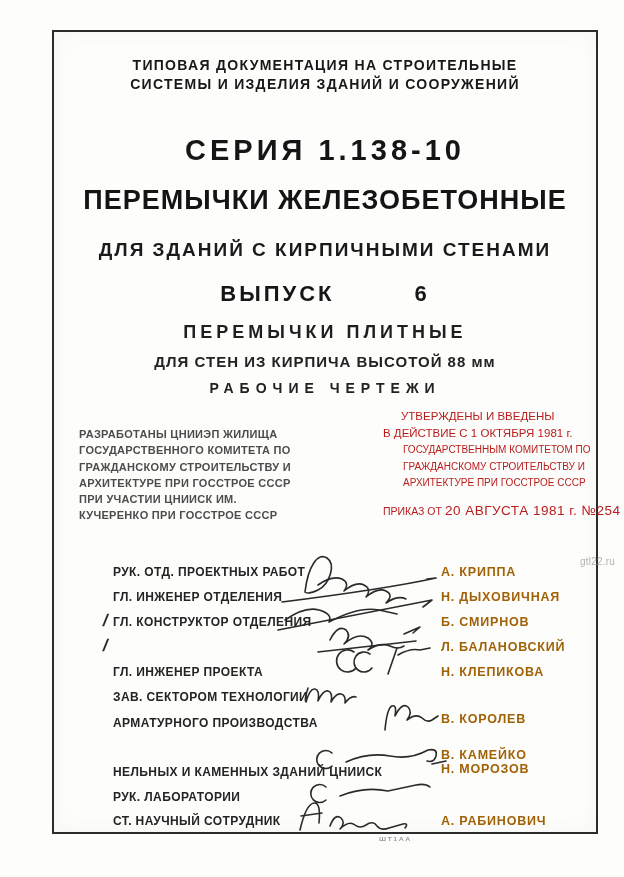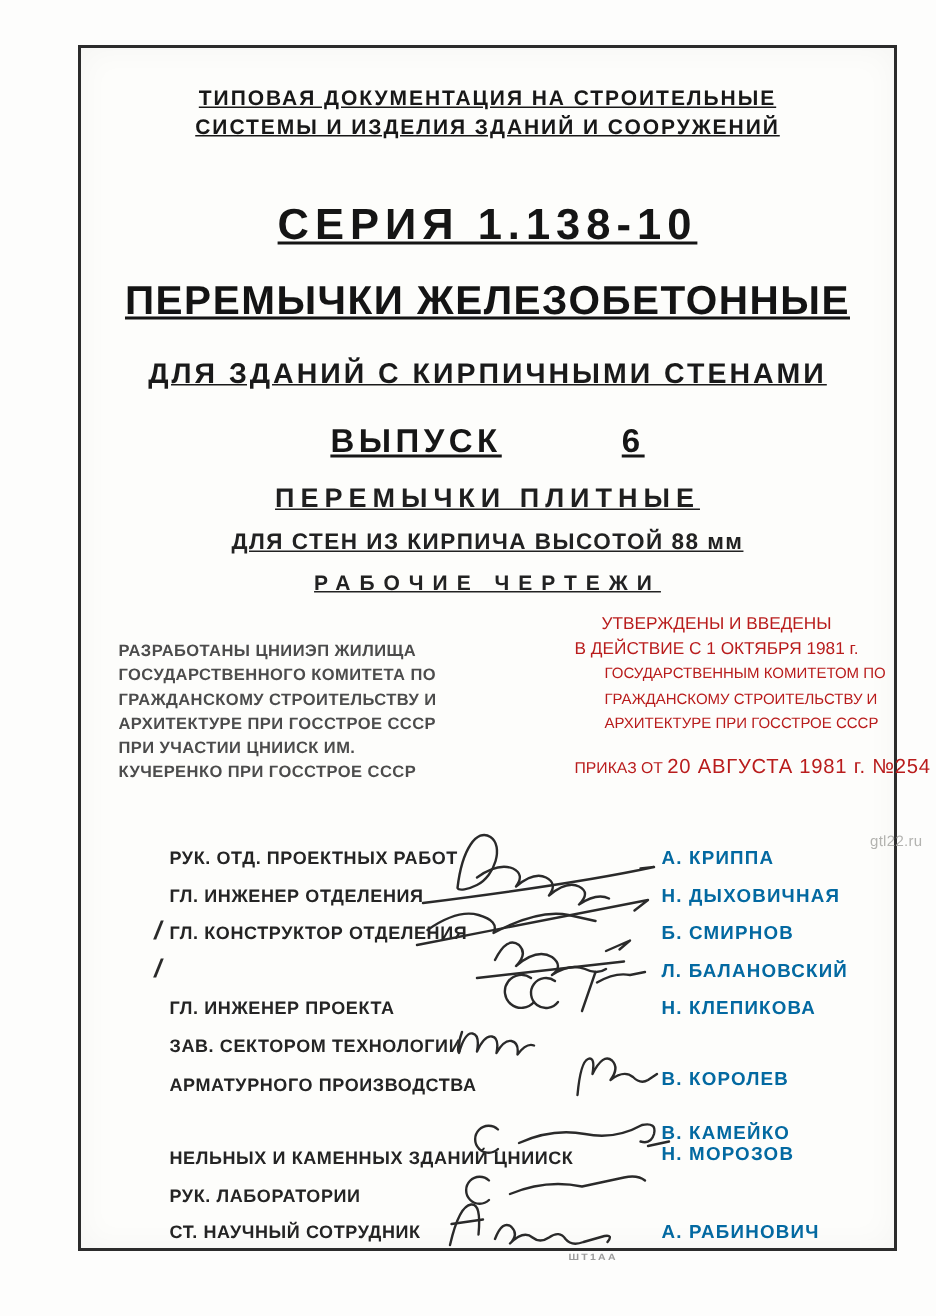--- a/index.html
+++ b/index.html
@@ -6,39 +6,39 @@
   #canvas{
     position:relative;width:624px;height:877px;background:#fdfdfc;
     font-family:"Liberation Sans",sans-serif;color:#1b1b1b;overflow:hidden;
   }
   .abs{position:absolute;}
   .frame{
     left:52px;top:30px;width:542px;height:800px;
     border:2px solid #2c2c2c;background:#fdfdfb;
     box-shadow:inset 0 0 22px rgba(0,0,0,0.035);
   }
-  .cw{left:54px;width:542px;text-align:center;font-weight:bold;text-decoration:underline;}
+  .cw{left:54px;width:542px;text-align:center;font-weight:bold;}
   .doc-header{top:56px;font-size:14px;letter-spacing:1.3px;line-height:19px;color:#181818;}
   .series{top:134px;font-size:29px;letter-spacing:4px;color:#151515;}
   .main-title{top:185px;font-size:27px;letter-spacing:1px;color:#141414;}
   .subtitle{top:239px;font-size:19px;letter-spacing:2px;color:#1a1a1a;}
   .issue{top:281px;font-size:22px;letter-spacing:3px;display:flex;justify-content:center;gap:80px;color:#161616;}
   .issue-title{top:322px;font-size:18px;letter-spacing:4px;color:#1f1f1f;}
   .issue-subtitle{top:353px;font-size:15px;letter-spacing:1px;color:#222;}
   .doc-type{top:380px;font-size:14px;letter-spacing:6px;color:#222;}
   .dev-block{left:79px;top:426px;width:252px;font-size:11px;font-weight:bold;
     color:#4c4c4c;line-height:16.3px;letter-spacing:0.3px;text-align:left;}
   .app-block{left:383px;top:408px;width:216px;font-weight:normal;color:#b91c1c;text-align:left;}
   .app-l1{font-size:11.5px;padding-left:18px;line-height:17px;}
   .app-l2{font-size:11.5px;line-height:17px;}
   .app-s{font-size:10px;line-height:16.5px;margin-left:20px;}
   .app-order{margin-top:11px;font-size:10.5px;white-space:nowrap;}
   .app-order .big{font-size:13.5px;letter-spacing:0.5px;}
   .sig-label{left:113px;font-size:12px;font-weight:bold;letter-spacing:0.4px;color:#242424;white-space:nowrap;}
-  .sig-name{left:441px;font-size:12.5px;font-weight:bold;letter-spacing:0.8px;color:#0369a1;white-space:nowrap;}
+  .sig-name{left:441px;font-size:12.5px;font-weight:bold;letter-spacing:0.8px;color:#a16207;white-space:nowrap;}
   .sig-slash{left:103px;font-size:17px;font-weight:bold;color:#2a2a2a;transform:skewX(-12deg);}
   .scribbles{left:0;top:0;pointer-events:none;}
   .watermark{left:580px;top:556px;font-size:10px;color:#b3b3b0;letter-spacing:0.2px;}
   .smudge{left:379px;top:835px;font-size:7px;color:#9b9b9b;letter-spacing:1.5px;
     transform:scaleY(0.85);filter:blur(0.3px);font-weight:bold;}
 </style>
 </head>
 <body>
 
 <div id="canvas">

